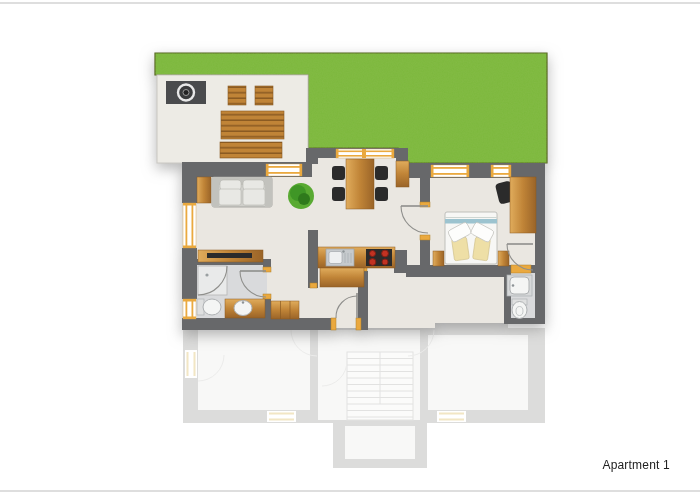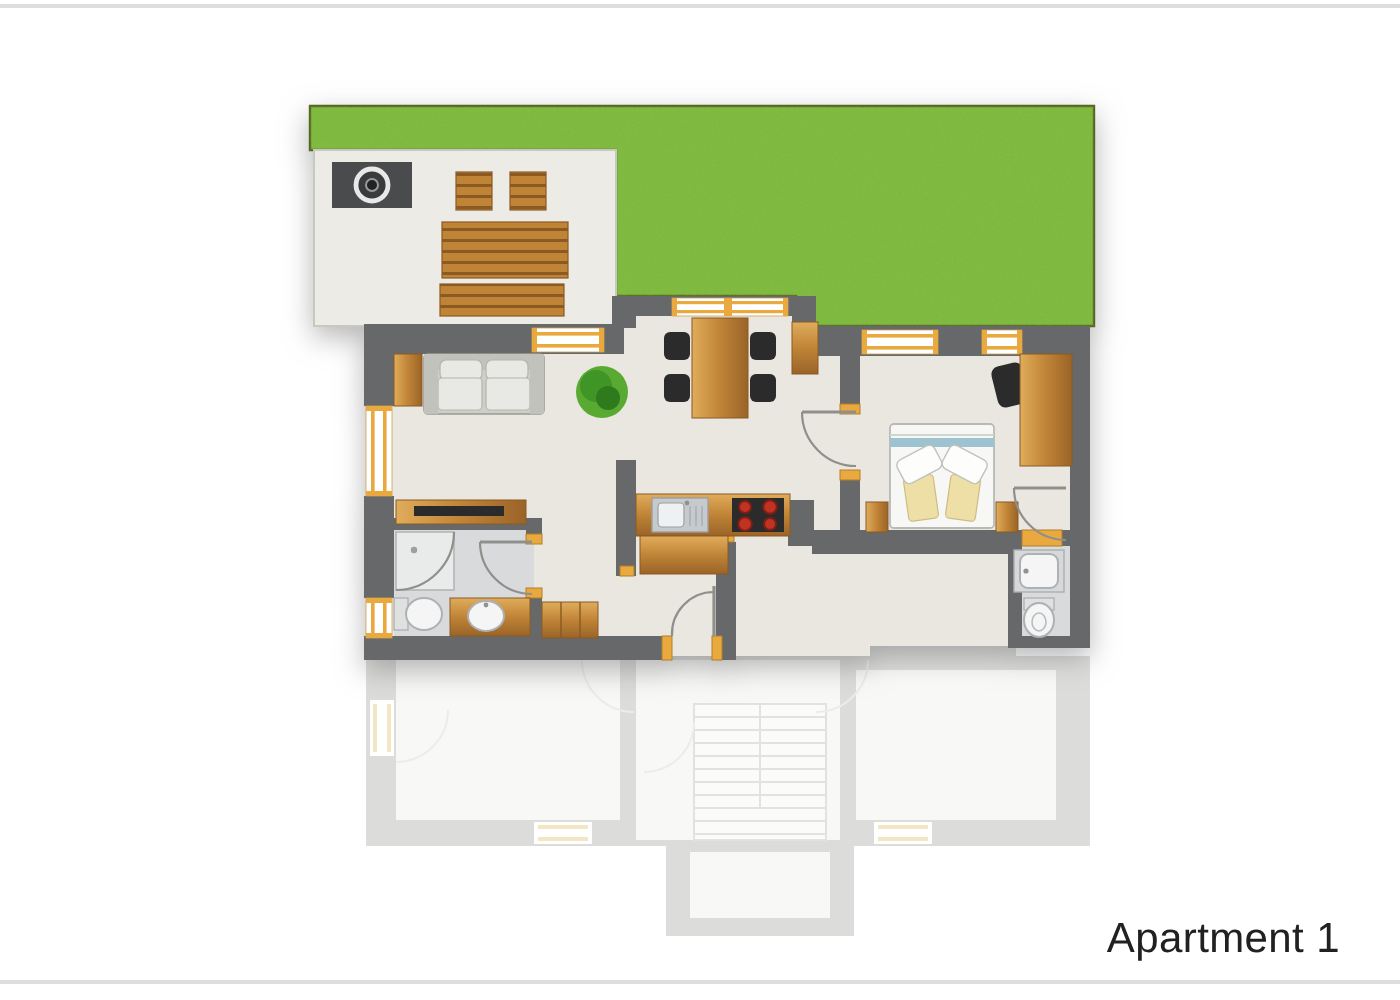--- a/index.html
+++ b/index.html
@@ -4,21 +4,21 @@
 <style>
   html,body{margin:0;padding:0;background:#fff;}
   .stage{
     position:relative;width:700px;height:500px;background:var(--page-bg,#fff);
     overflow:hidden;font-family:"Liberation Sans",sans-serif;
   }
   .hairline{position:absolute;left:0;width:100%;height:2px;background:var(--hairline,#e3e3e3);}
   .hairline.top{top:2px;}
   .hairline.bottom{top:490px;}
   .unit-label{
-    position:absolute;top:458px;right:30px;font-size:21px;
+    position:absolute;top:458px;right:30px;font-size:12px;
     color:var(--label-color,#222);letter-spacing:.2px;
   }
   svg.plan{position:absolute;left:0;top:0;}
   
   .grass{fill:var(--grass,#7cb83c);stroke:var(--grass-edge,#55661f);stroke-width:1.2;}
   .terrace{fill:var(--terrace,#edebe5);stroke:#c9c7c2;stroke-width:1;}
   .wall{fill:var(--wall,#67686a);}
   .floor{fill:var(--floor,#eae7e1);}
   .floor-bath{fill:var(--floor-bath,#d9dadc);}
   .win-bg{fill:#ffffff;stroke:#cfa14e;stroke-width:.4;}

